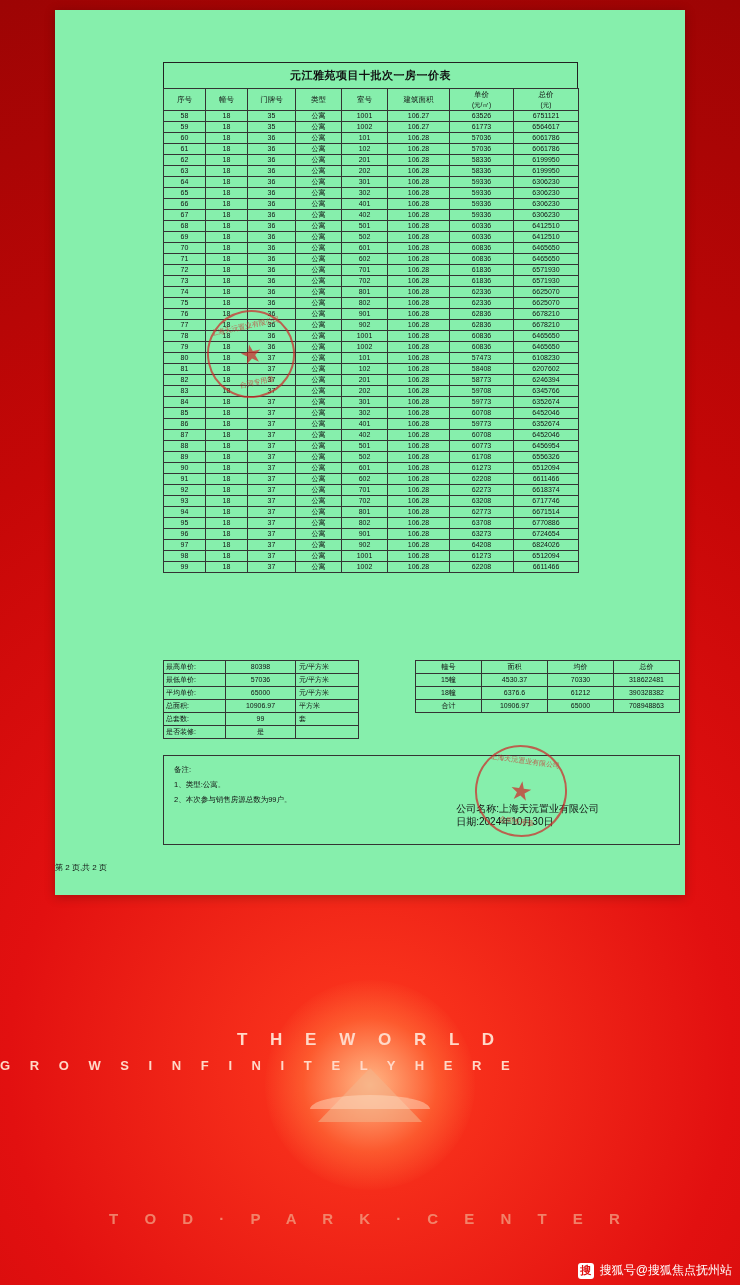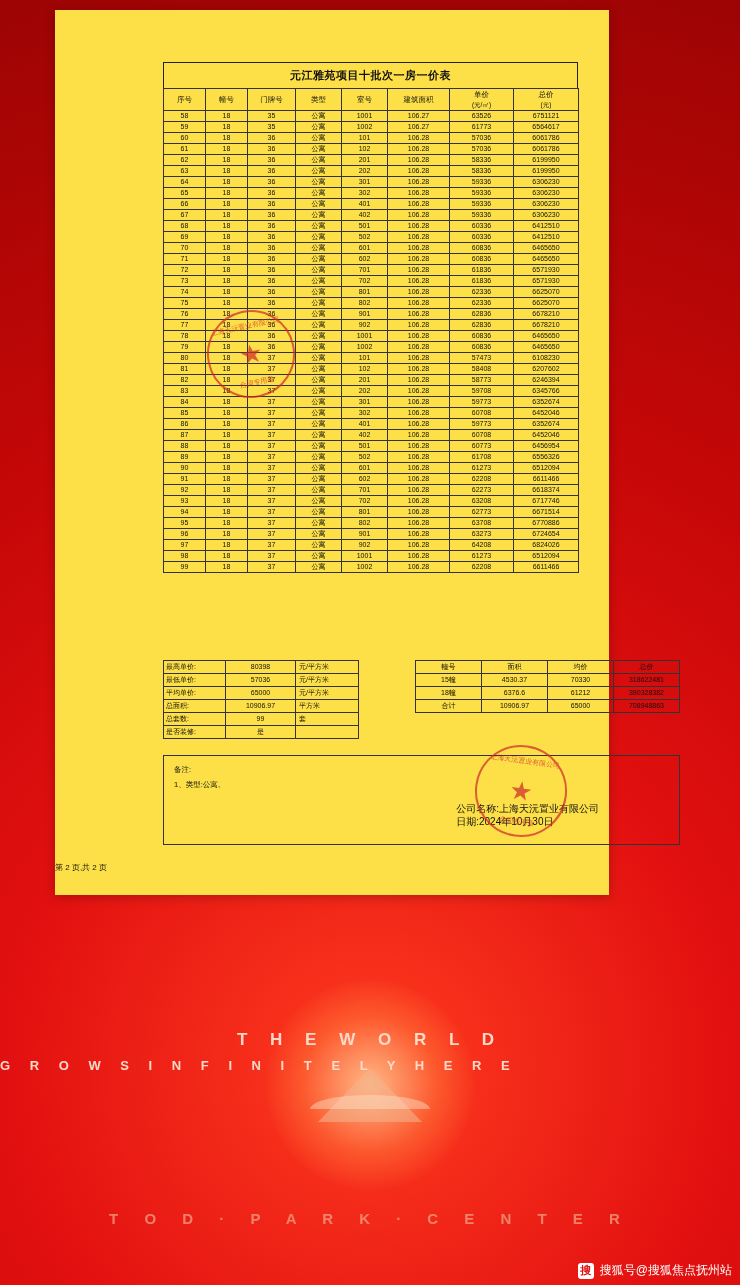--- a/index.html
+++ b/index.html
@@ -14,22 +14,22 @@
   
   .bg-red {
     position:absolute; inset:0;
     background:
       radial-gradient(circle at 50% 83%, #ff3b1f 0%, #e21010 32%, #c50707 60%, #9d0404 100%);
   }
   
   .sheet {
     position:absolute;
     left:55px; top:10px;
-    width: 554px; height: 885px;
-    background:#fde047;
+    width: 630px; height: 885px;
+    background:#86efac;
     box-shadow: 0 2px 10px rgba(0,0,0,.25);
   }
   .doc-inner { position:absolute; left:0; top:0; width:100%; height:100%; }
 
   .title-box {
     position:absolute; left:108px; top:52px; width:415px; height:26px;
     border:1px solid #222; border-bottom:none;
     display:flex; align-items:center; justify-content:center;
     font-size:11px; font-weight:bold; color:#111; letter-spacing:.5px;
   }
@@ -680,20 +680,21 @@
             <td>10906.97</td>
             <td>65000</td>
             <td>708948863</td>
           </tr>
         </tbody>
     </table>
 
     <div class="notes">
       <div class="n">备注:</div>
       <div class="n" style="padding-top:0">1、类型:公寓。</div>
+      <div class="n" style="padding-top:0">2、本次参与销售房源总数为99户。</div>
       <div class="company">
         <div>
           <span>公司名称:</span><span>上海天沅置业有限公司</span>
         </div>
         <div>
           <span>日期:</span><span>2024年10月30日</span>
         </div>
       </div>
     </div>
 

